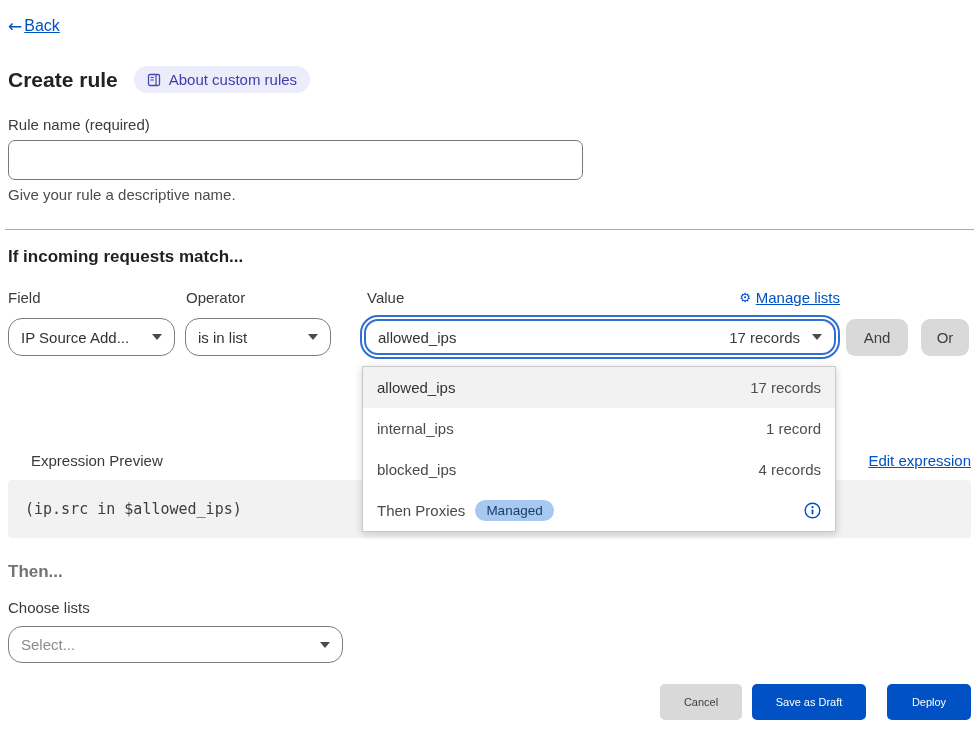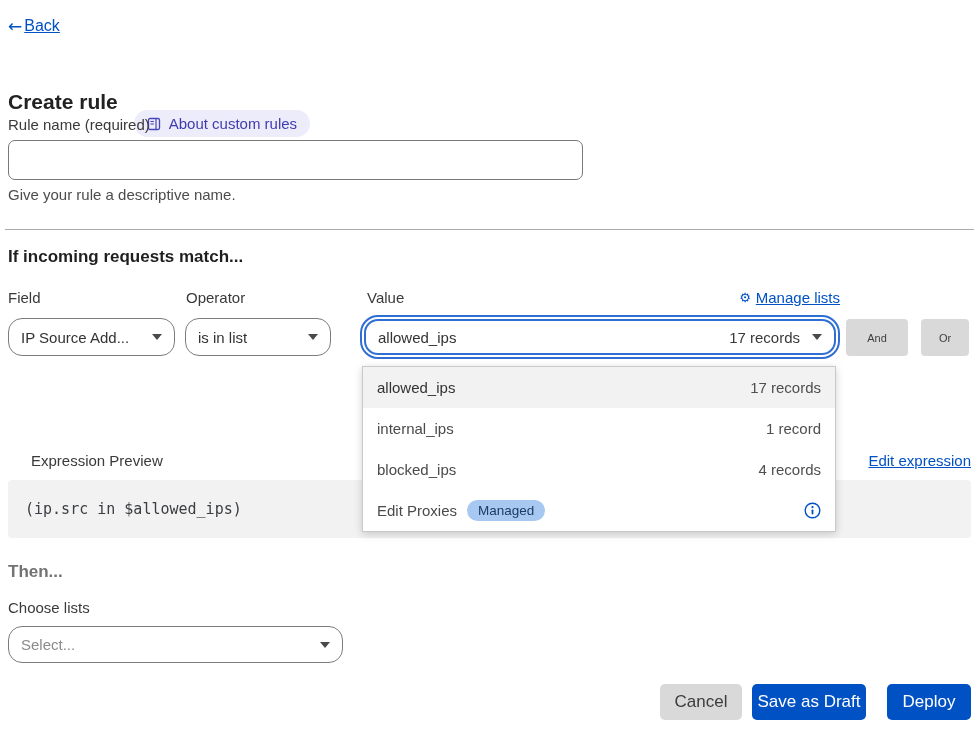--- a/index.html
+++ b/index.html
@@ -14,21 +14,21 @@
     position:absolute; left:8px; top:16px; display:flex; align-items:center; gap:2px;
     color:#0051c3; font-size:16px; cursor:pointer; text-decoration:none;
   }
   .back-arrow { font-family:"DejaVu Sans", sans-serif; font-size:17px; }
   .back-text { text-decoration:underline; }
   
   .title-row { position:absolute; left:8px; top:66px; display:flex; align-items:center; gap:16px; }
   .page-title { font-size:21px; font-weight:bold; color:#222; }
   .about-badge {
     display:flex; align-items:center; gap:8px; background:#edecfb; color:#3f3caf;
-    border-radius:14px; padding:5px 13px; font-size:15px; cursor:pointer;margin-top:44px;
+    border-radius:14px; padding:5px 13px; font-size:15px; cursor:pointer;
   }
   
   .field-label { position:absolute; font-size:15px; color:#3a3a3a; }
   .rule-name-label { left:8px; top:116px; }
   .rule-name-input {
     position:absolute; left:8px; top:140px; width:575px; height:40px;
     border:1px solid #797979; border-radius:7px; font-size:15px; padding:0 12px;
     font-family:"Liberation Sans", sans-serif; outline:none; background:#fff;
   }
   .helper-text { position:absolute; left:8px; top:186px; font-size:15px; color:#4c4c4c; }
@@ -55,21 +55,21 @@
     left:364px; width:472px; height:36px; top:319px;
     border:2px solid #2f6ed4; outline:2px solid #2f6ed4; outline-offset:2px;
   }
   .sel-right { display:flex; align-items:center; gap:12px; color:#3a3a3a; }
   .chevron {
     width:0; height:0; border-left:5px solid transparent; border-right:5px solid transparent;
     border-top:6px solid #4a4a4a; flex:none;
   }
   .mini-btn {
     position:absolute; top:319px; height:37px; background:#d9d9d9; border:none;
-    border-radius:4px; font-size:11px; color:#3c3e40; cursor:pointer;
+    border-radius:9px; font-size:15px; color:#3c3e40; cursor:pointer;
     font-family:"Liberation Sans", sans-serif;
   }
   .btn-and { left:846px; width:62px; }
   .btn-or { left:921px; width:48px; }
   
   .dropdown-panel {
     position:absolute; left:362px; top:366px; width:474px; background:#fff;
     border:1px solid #c9c9c9; box-shadow:0 2px 8px rgba(0,0,0,.18); z-index:5;
   }
   .dd-row {
@@ -94,21 +94,21 @@
   }
   .code-text { font-family:"DejaVu Sans Mono", monospace; font-size:15px; color:#3a3d41; }
   
   .then-heading { position:absolute; left:8px; top:562px; font-size:17px; font-weight:bold; color:#737373; }
   .lbl-action { left:8px; top:599px; }
   .sel-action { left:8px; top:626px; width:335px; height:37px; }
   .placeholder { color:#8a8a8a; }
   
   .footer-btn {
     position:absolute; top:684px; height:36px; border:none; border-radius:5px;
-    font-size:17px; cursor:pointer; font-family:"Liberation Sans", sans-serif;
+    font-size:11px; cursor:pointer; font-family:"Liberation Sans", sans-serif;
   }
   .btn-cancel { left:660px; width:82px; background:#d9d9d9; color:#3c3c3c; }
   .btn-save-draft { left:752px; width:114px; background:#0051c3; color:#fff; }
   .btn-deploy { left:887px; width:84px; background:#0051c3; color:#fff; }
   .icon-svg { display:block; flex:none; }
 </style>
 </head>
 <body>
 
 <div class="page">
@@ -177,21 +177,21 @@
     <div class="dd-row">
       <span>internal_ips</span>
       <span class="dd-meta">1 record</span>
     </div>
     <div class="dd-row">
       <span>blocked_ips</span>
       <span class="dd-meta">4 records</span>
     </div>
     <div class="dd-row">
       <span class="dd-left">
-        <span>Edit Proxies</span>
+        <span>Then Proxies</span>
         <span class="managed-pill">Managed</span>
       </span>
       <svg class="icon-svg" width="17" height="17" viewBox="0 0 17 17">
         <circle cx="8.5" cy="8.5" r="7.3" fill="none" stroke="#0051c3" stroke-width="1.4"></circle>
         <circle cx="8.5" cy="5.2" r="1.1" fill="#0051c3"></circle>
         <rect x="7.6" y="7.4" width="1.8" height="5" rx="0.9" fill="#0051c3"></rect>
       </svg>
     </div>
   </div>
 

